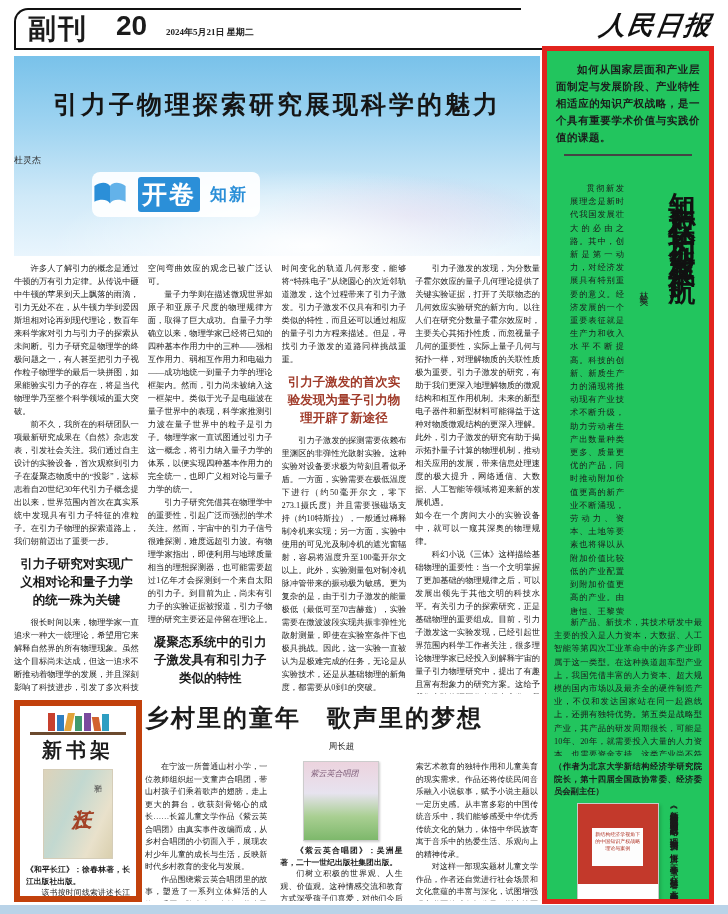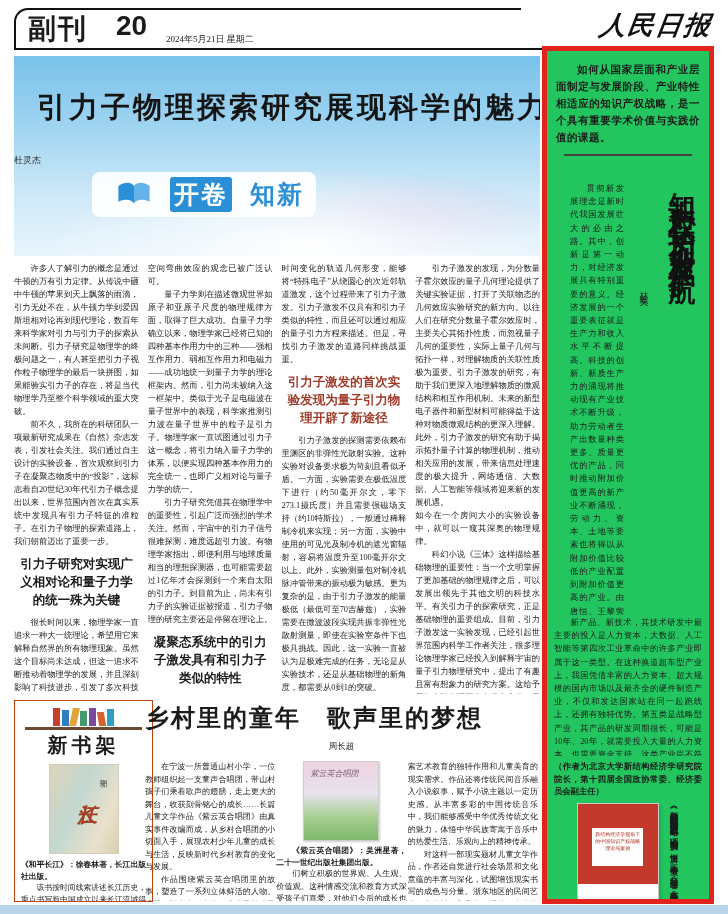--- a/index.html
+++ b/index.html
@@ -7,38 +7,38 @@
         font-family:"Liberation Serif",serif;color:#1b1b1b;}
   
   .masthead{position:absolute;left:14px;top:8px;width:700px;height:40px;}
   .mast-frame{position:absolute;left:0;top:0;width:505px;height:40px;
               border-left:2px solid #111;border-top:2px solid #111;border-top-left-radius:14px;}
   .mast-rule{position:absolute;left:0;top:40px;width:700px;border-bottom:2px solid #111;}
   .mast-section{position:absolute;left:14px;top:2px;font-family:"Liberation Sans",sans-serif;
                 font-weight:900;font-size:28px;letter-spacing:2px;}
   .mast-page{position:absolute;left:102px;top:2px;font-family:"Liberation Sans",sans-serif;
              font-weight:900;font-size:28px;}
-  .mast-date{position:absolute;left:152px;top:25px;font-size:9px;color:#222;}
+  .mast-date{position:absolute;left:152px;top:18px;font-size:9px;color:#222;font-weight:bold;}
   .mast-logo{position:absolute;right:2px;top:0px;font-size:26px;font-weight:bold;
              font-style:italic;transform:skewX(-8deg);letter-spacing:2px;color:#111;}
   
   .hero{position:absolute;left:14px;top:56px;width:526px;height:200px;overflow:hidden;
         background:
           radial-gradient(ellipse 70% 55% at 56% 95%, rgba(255,255,255,.95), rgba(255,255,255,0) 70%),
           radial-gradient(ellipse 40% 30% at 75% 80%, rgba(216,196,230,.5), rgba(216,196,230,0) 70%),
           linear-gradient(180deg,#79c2ea 0%,#9fd4f1 35%,#cfe9f8 70%,#e9f5fd 100%);}
-  .hero-headline{position:absolute;left:16px;top:32px;width:100%;text-align:center;
-                 font-family:Liberation Sans, sans-serif;font-weight:900;font-size:29px;
+  .hero-headline{position:absolute;left:0;top:32px;width:100%;text-align:center;
+                 font-family:Liberation Sans, sans-serif;font-weight:900;font-size:25px;
                  letter-spacing:3px;color:#151515;}
   .hero-author{position:absolute;left:0;top:98px;width:100%;font-size:9px;color:#333;}
-  .hero-badge{position:absolute;left:78px;top:116px;display:flex;align-items:center;gap:18px;
-              background:rgba(255,255,255,.92);border-radius:8px;padding:5px 12px 5px 24px;}
+  .hero-badge{position:absolute;left:78px;top:116px;display:flex;align-items:center;gap:10px;
+              background:rgba(255,255,255,.92);border-radius:8px;padding:5px 12px 5px 0;}
   .badge-kai{font-family:"Liberation Sans",sans-serif;font-weight:900;font-size:25px;color:#fff;
              background:#2b8fd8;padding:1px 4px;border-radius:3px;letter-spacing:2px;}
-  .badge-zhi{font-family:"Liberation Sans",sans-serif;font-weight:900;font-size:25px;color:#2b8fd8;
+  .badge-zhi{font-family:"Liberation Sans",sans-serif;font-weight:900;font-size:17px;color:#2b8fd8;
              letter-spacing:2px;}
   
   .main-cols{position:absolute;left:14px;top:262px;width:526px;height:432px;display:flex;gap:9px;}
   .mcol{flex:1 1 0;overflow:hidden;font-size:8.3px;line-height:13px;text-align:justify;}
   .mcol p{margin:0;text-indent:2em;}
   .subhead{font-family:"Liberation Sans",sans-serif;font-weight:bold;font-size:12.5px;
            line-height:18px;text-align:center;text-indent:0 !important;margin:7px 2px !important;}
   .subhead.red{color:#a03b2a;}
   
   .ip-box{position:absolute;left:542px;top:46px;width:172px;height:858px;box-sizing:border-box;
@@ -60,22 +60,22 @@
   .ip-bookrow{display:flex;justify-content:center;align-items:flex-start;gap:8px;margin-top:4px;}
   .ip-cover{width:80px;height:112px;border:1px solid #c9c9c9;background:#fff;position:relative;
             box-shadow:2px 2px 3px rgba(0,0,0,.15);}
   .ip-cover .red-part{position:absolute;left:0;top:0;width:100%;height:72%;background:#c3392b;}
   .ip-cover .label{position:absolute;left:18%;top:22%;width:64%;height:34%;background:#fdfdfd;
                    font-size:5px;line-height:7px;color:#b03426;padding:3px 2px;box-sizing:border-box;
                    text-align:center;overflow:hidden;}
   .ip-bookcaption{writing-mode:vertical-rl;text-orientation:upright;height:112px;
                   font-size:8.3px;font-weight:bold;line-height:12.5px;letter-spacing:1px;}
   
-  .shelf{position:absolute;left:14px;top:700px;width:139px;height:202px;box-sizing:border-box;
-         border:1px solid #c2410c;padding:5px 6px;overflow:hidden;background:#fff;}
+  .shelf{position:absolute;left:14px;top:700px;width:128px;height:202px;box-sizing:border-box;
+         border:6px solid #c2410c;padding:5px 6px;overflow:hidden;background:#fff;}
   .shelf-icon{display:flex;align-items:flex-end;justify-content:center;gap:2px;height:20px;}
   .shelf-icon i{display:block;width:7px;background:#c7402e;}
   .shelf-icon i:nth-child(2){background:#2e7fc2;height:16px;}
   .shelf-icon i:nth-child(3){background:#e2a33a;height:18px;transform:skewX(-12deg);}
   .shelf-icon i:nth-child(4){background:#3f9b6e;height:15px;}
   .shelf-icon i:nth-child(5){background:#7a4a9e;height:18px;}
   .shelf-icon i:nth-child(6){background:#d2622f;height:14px;transform:skewX(10deg);}
   .shelf-icon i:nth-child(7){background:#2e9ec2;height:17px;}
   .shelf-base{height:3px;background:#6b4a2f;margin:1px 4px 2px 4px;}
   .shelf-title{text-align:center;font-family:"Liberation Sans",sans-serif;font-weight:900;
@@ -88,21 +88,21 @@
                          font-size:20px;font-weight:bold;color:#a34226;font-style:italic;}
   .shelf-cap{font-size:7.8px;line-height:11.5px;text-align:justify;margin-top:5px;}
   .shelf-cap .b{font-weight:bold;}
   .shelf-cap p{margin:0;text-indent:2em;}
   
   .child{position:absolute;left:145px;top:700px;width:393px;height:202px;overflow:hidden;}
   .child-head{text-align:left;font-family:"Liberation Sans",sans-serif;font-weight:900;
               font-size:24px;letter-spacing:2px;margin-top:2px;}
   .child-head .gap{display:inline-block;width:26px;}
   .child-author{text-align:center;font-size:8.5px;margin:7px 0 8px 0;}
-  .child-cols{display:flex;gap:1px;height:140px;justify-content:center;}
+  .child-cols{display:flex;gap:13px;height:140px;justify-content:center;}
   .ccol{flex:1 1 0;overflow:hidden;font-size:8px;line-height:12.5px;text-align:justify;}
   .ccol p{margin:0;text-indent:2em;}
   .ccover{width:74px;height:78px;margin:0 auto 4px auto;position:relative;border:1px solid #ccc;
           background:linear-gradient(180deg,#ecd3de 0%,#e7e3ef 40%,#a9cf92 70%,#7db86b 100%);
           box-shadow:1px 1px 2px rgba(0,0,0,.2);}
   .ccover .ct{position:absolute;left:6px;top:6px;font-size:8px;color:#7c5b77;font-style:italic;}
   .ccap{font-weight:bold;font-size:7.8px;line-height:11.5px;text-indent:2em !important;}
   
   .bottom-strip{position:absolute;left:0;top:905px;width:728px;height:9px;background:#b9d3e8;}
 </style>

